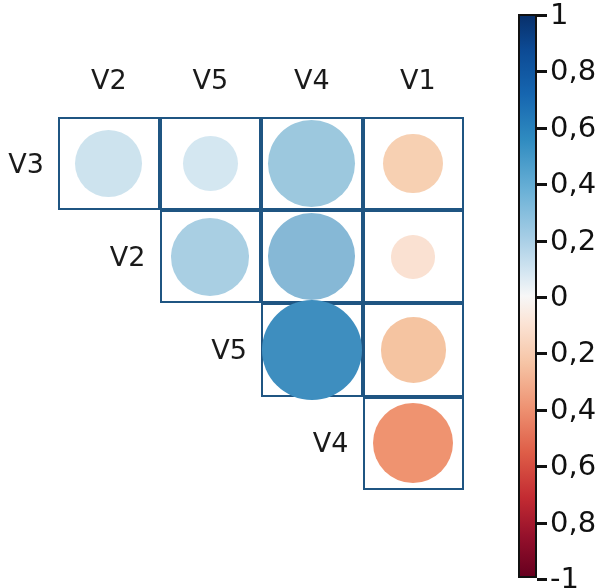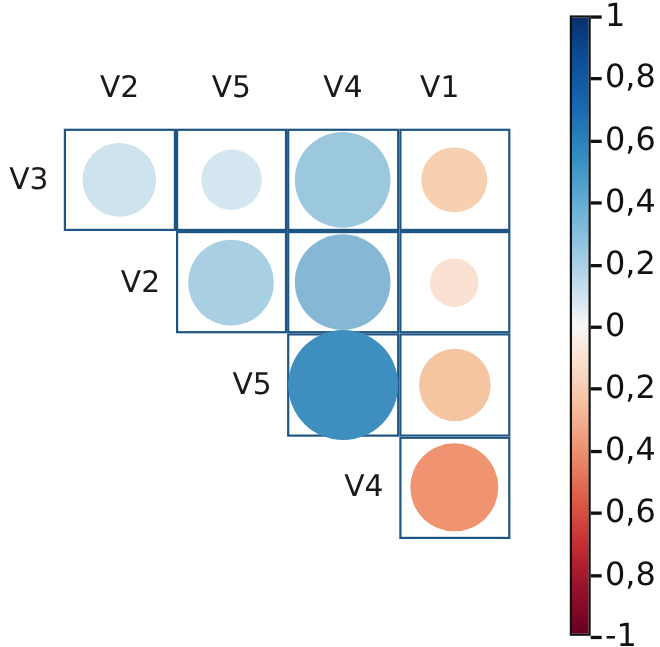--- a/index.html
+++ b/index.html
@@ -111,21 +111,21 @@
 </head>
 <body>
 
 <div id="root">
 
   <div id="matrix-area">
     <div id="col-headers">
         <div class="col-header" style="left: 58px; top: 38px; width: 101.5px;">V2</div>
         <div class="col-header" style="left: 159.5px; top: 38px; width: 101.5px;">V5</div>
         <div class="col-header" style="left: 261px; top: 38px; width: 101.5px;">V4</div>
-        <div class="col-header" style="left: 349px; top: 38px; width: 101.5px;">V1</div>
+        <div class="col-header" style="left: 367px; top: 38px; width: 101.5px;">V1</div>
       </div>
     <div id="row-labels">
         <div class="row-label" style="left: -43.5px; top: 121.6px; width: 87.5px;">V3</div>
         <div class="row-label" style="left: 58px; top: 214.8px; width: 87.5px;">V2</div>
         <div class="row-label" style="left: 159.5px; top: 308px; width: 87.5px;">V5</div>
         <div class="row-label" style="left: 261px; top: 401.2px; width: 87.5px;">V4</div>
       </div>
     <div id="cells">
         <div class="cell" style="left: 58px; top: 89px; width: 101.5px; height: 93.2px;">
           <div class="bubble" style="width: 66.8803px; height: 66.8803px; background: rgb(205, 227, 238); left: 15.3098px; top: 11.1598px;"></div>

